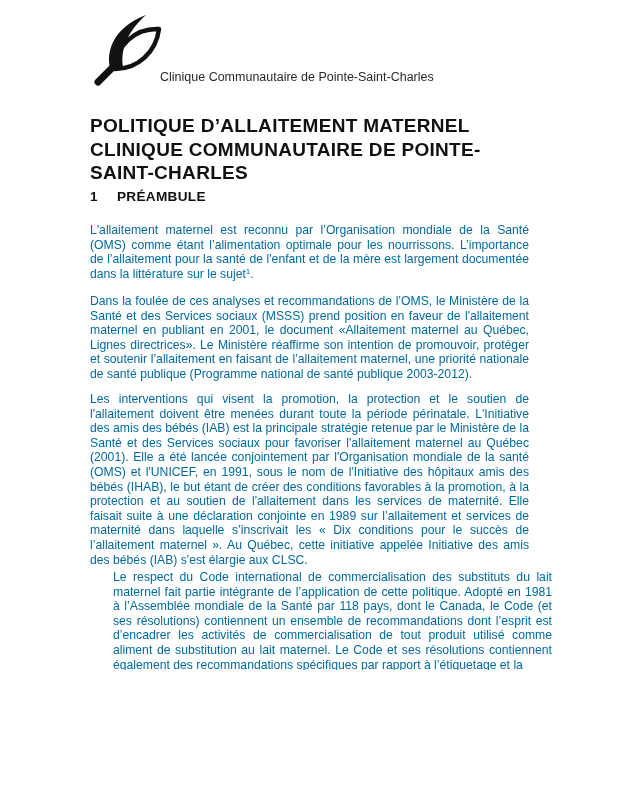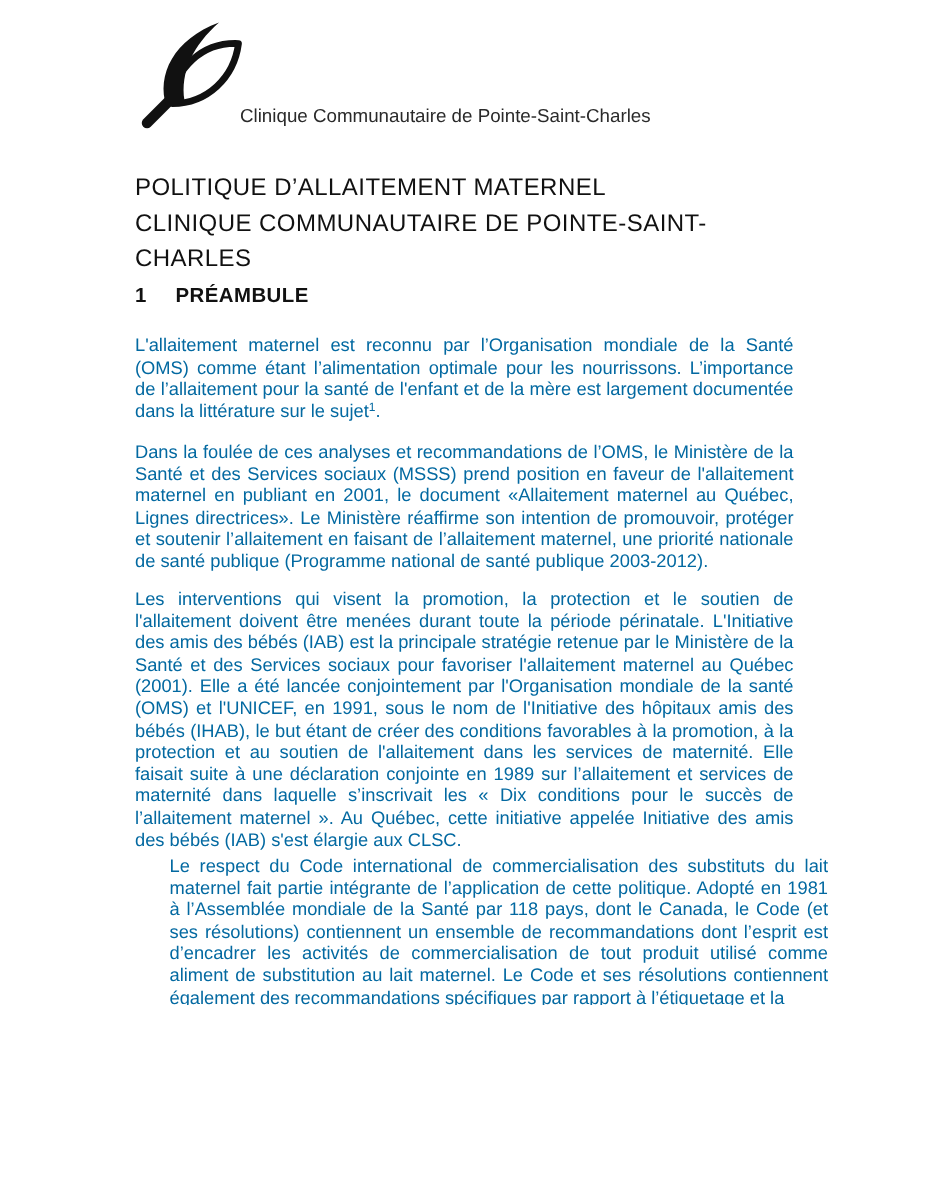--- a/index.html
+++ b/index.html
@@ -29,22 +29,22 @@
     top: 70px;
     font-size: 12.5px;
     color: #2a2a2a;
     white-space: nowrap;
   }
   .doc-title {
     position: absolute;
     left: 90px;
     top: 114px;
     width: 440px;
-    font-weight: normal;
-    font-size: 16px;
+    font-weight: bold;
+    font-size: 19px;
     letter-spacing: 0.3px;
     line-height: 23.5px;
     color: #111111;
   }
   .section-heading {
     position: absolute;
     left: 90px;
     top: 189px;
     font-weight: bold;
     font-size: 13.6px;

